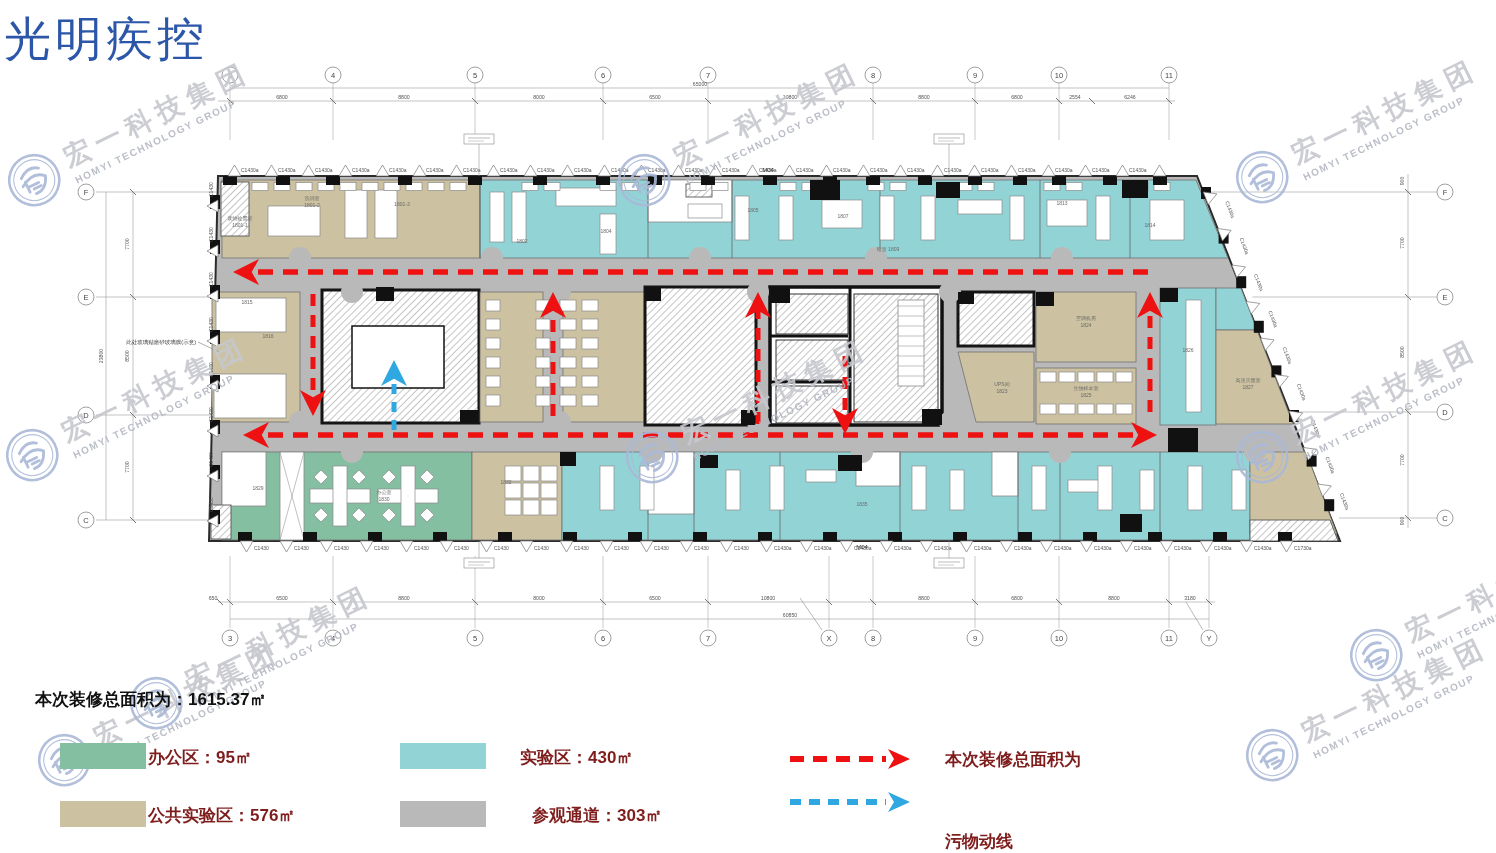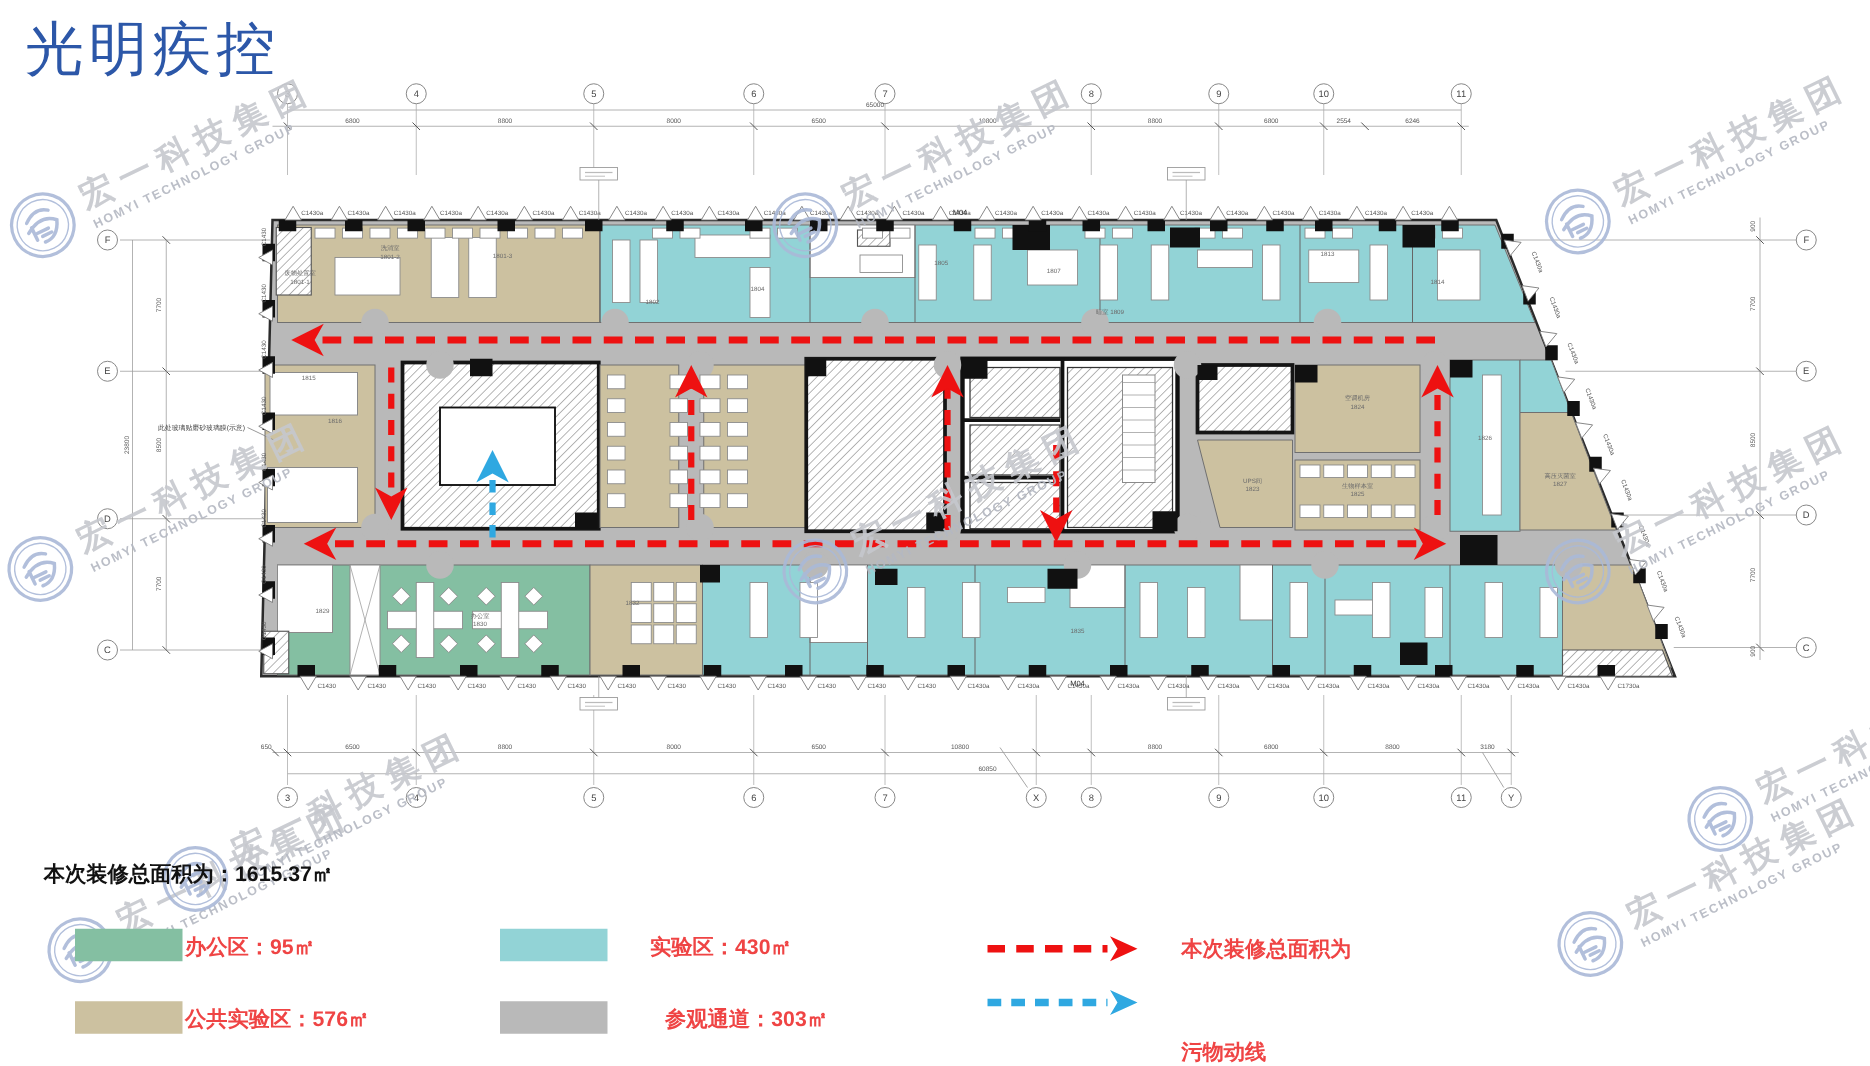--- a/index.html
+++ b/index.html
@@ -1,35 +1,35 @@
 <!DOCTYPE html>
 <html><head>
 <meta charset="utf-8">
 <style>
   html,body{margin:0;padding:0;}
   body{
     position:relative;width:1496px;height:853px;overflow:hidden;
     background:#ffffff;font-family:"Liberation Sans","DejaVu Sans",sans-serif;
   }
   #page-title{
-    position:absolute;left:20px;top:8px;
+    position:absolute;left:4px;top:8px;
     font-family:"DejaVu Serif","Liberation Serif",serif;
     font-size:47px;color:#2c57a8;letter-spacing:4px;font-weight:400;
   }
   #plan{position:absolute;left:0;top:0;}
   
   .wm{position:absolute;display:flex;align-items:center;gap:10px;
       transform:rotate(-26deg);transform-origin:left center;
       pointer-events:none;opacity:.9;z-index:5;}
   .wm-cn{font-size:27px;font-weight:bold;color:#c6c8ce;letter-spacing:7px;white-space:nowrap;}
   .wm-en{font-size:10px;font-weight:bold;color:#b4b8c2;letter-spacing:1.5px;white-space:nowrap;}
   
   .summary{position:absolute;left:35px;top:688px;font-size:17px;font-weight:600;color:#111;z-index:6;}
   .lg-swatch{position:absolute;width:86px;height:26px;z-index:6;}
-  .lg-label{position:absolute;font-size:17px;font-weight:600;color:#ef4444;z-index:6;white-space:nowrap;}
+  .lg-label{position:absolute;font-size:17px;font-weight:600;color:#7f1d1d;z-index:6;white-space:nowrap;}
   .lg-route{position:absolute;z-index:6;}
 </style>
 </head>
 <body>
 
 <div id="page-title">光明疾控</div>
 
 <svg id="plan" width="1496" height="676" viewBox="0 0 1496 676">
   <defs>
     <pattern id="hh" width="5" height="5" patternUnits="userSpaceOnUse" patternTransform="rotate(45)">

